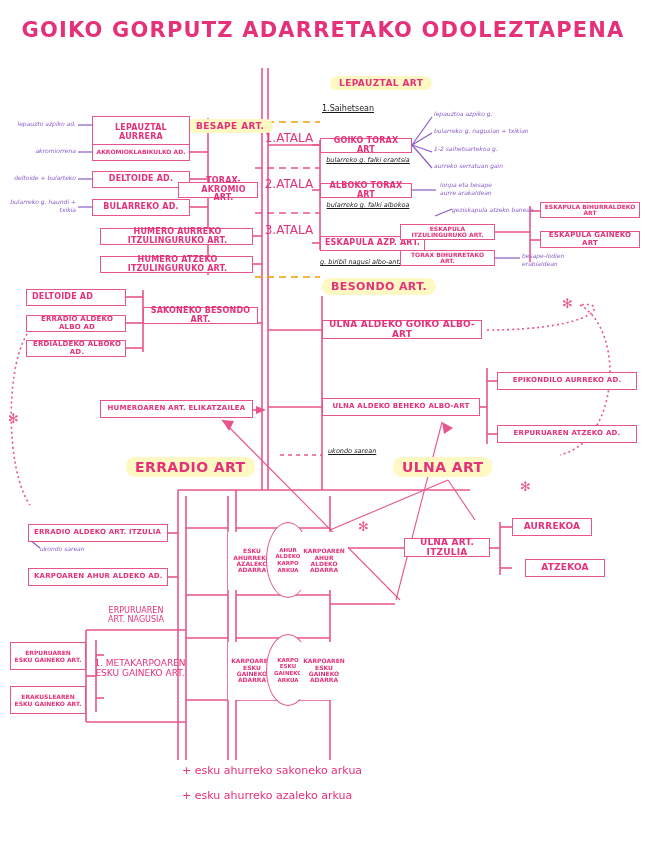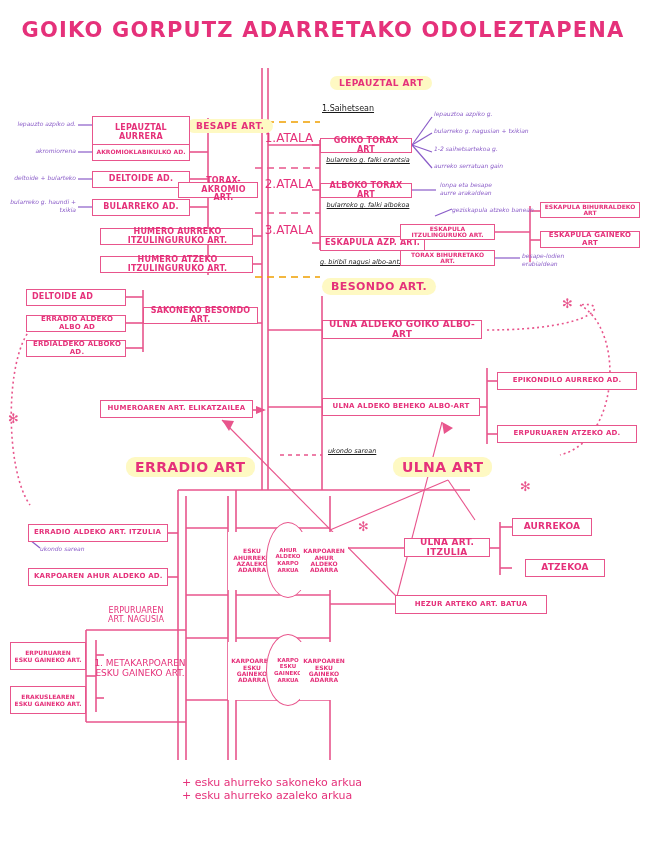--- a/index.html
+++ b/index.html
@@ -253,41 +253,40 @@
   <div class="bk" style="left:328px;top:447px;">ukondo sarean</div>
 
   <div class="bx sm lft" style="left:28px;top:524px;width:140px;height:18px;">ERRADIO ALDEKO ART. ITZULIA</div>
   <div class="pu" style="left:40px;top:545px;">ukondo sarean</div>
   <div class="bx sm lft" style="left:28px;top:568px;width:140px;height:18px;">KARPOAREN AHUR ALDEKO AD.</div>
 
   <div class="bx md" style="left:404px;top:538px;width:86px;height:19px;">ULNA ART. ITZULIA</div>
   <div class="bx md" style="left:512px;top:518px;width:80px;height:18px;">AURREKOA</div>
   <div class="bx md" style="left:512px;top:559px;width:80px;height:18px;margin-left:13px;">ATZEKOA</div>
 
-  <div class="bx sm" style="left:395px;top:595px;width:152px;height:19px;">HEZUR ARTEKO ART. BATUA</div>
 
   <div class="bx tiny" style="left:228px;top:532px;width:48px;height:58px;border:none;">ESKU AHURREKO AZALEKO ADARRA</div>
   <div class="oval" style="left:266px;top:522px;width:44px;height:76px;">AHUR ALDEKO KARPO ARKUA</div>
   <div class="bx tiny" style="left:300px;top:532px;width:48px;height:58px;border:none;">KARPOAREN AHUR ALDEKO ADARRA</div>
 
   <div class="bx tiny" style="left:228px;top:642px;width:48px;height:58px;border:none;">KARPOAREN ESKU GAINEKO ADARRA</div>
   <div class="oval" style="left:266px;top:634px;width:44px;height:72px;">KARPO ESKU GAINEKO ARKUA</div>
   <div class="bx tiny" style="left:300px;top:642px;width:48px;height:58px;border:none;">KARPOAREN ESKU GAINEKO ADARRA</div>
 
   <div class="pk" style="left:72px;top:606px;width:128px;white-space:pre-line;font-size:8px;">ERPURUAREN
 ART. NAGUSIA</div>
   <div class="pk" style="left:90px;top:658px;width:100px;white-space:pre-line;font-size:9px;">1. METAKARPOAREN
 ESKU GAINEKO ART.</div>
 
   <div class="bx tiny" style="left:10px;top:642px;width:76px;height:28px;white-space:pre-line;line-height:1.25;">ERPURUAREN
 ESKU GAINEKO ART.</div>
   <div class="bx tiny" style="left:10px;top:686px;width:76px;height:28px;white-space:pre-line;line-height:1.25;">ERAKUSLEAREN
 ESKU GAINEKO ART.</div>
 
-  <div class="pk l" style="left:182px;top:765px;font-size:11px;font-weight:normal;margin-top:12px;">+ esku ahurreko sakoneko arkua</div>
+  <div class="pk l" style="left:182px;top:765px;font-size:11px;font-weight:normal;">+ esku ahurreko sakoneko arkua</div>
   <div class="pk l" style="left:182px;top:790px;font-size:11px;font-weight:normal;">+ esku ahurreko azaleko arkua</div>
 
   <div class="star" style="left:562px;top:297px;">✻</div>
   <div class="star" style="left:8px;top:412px;">✻</div>
   <div class="star" style="left:358px;top:520px;">✻</div>
   <div class="star" style="left:520px;top:480px;">✻</div>
 
 </div>
 
 </body></html>

